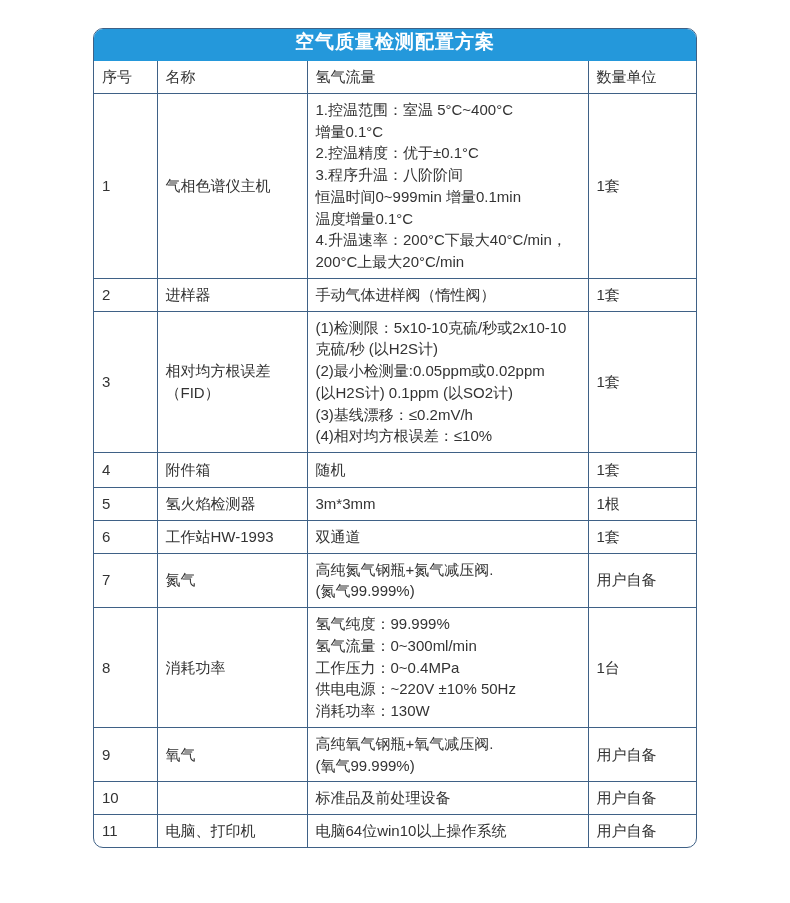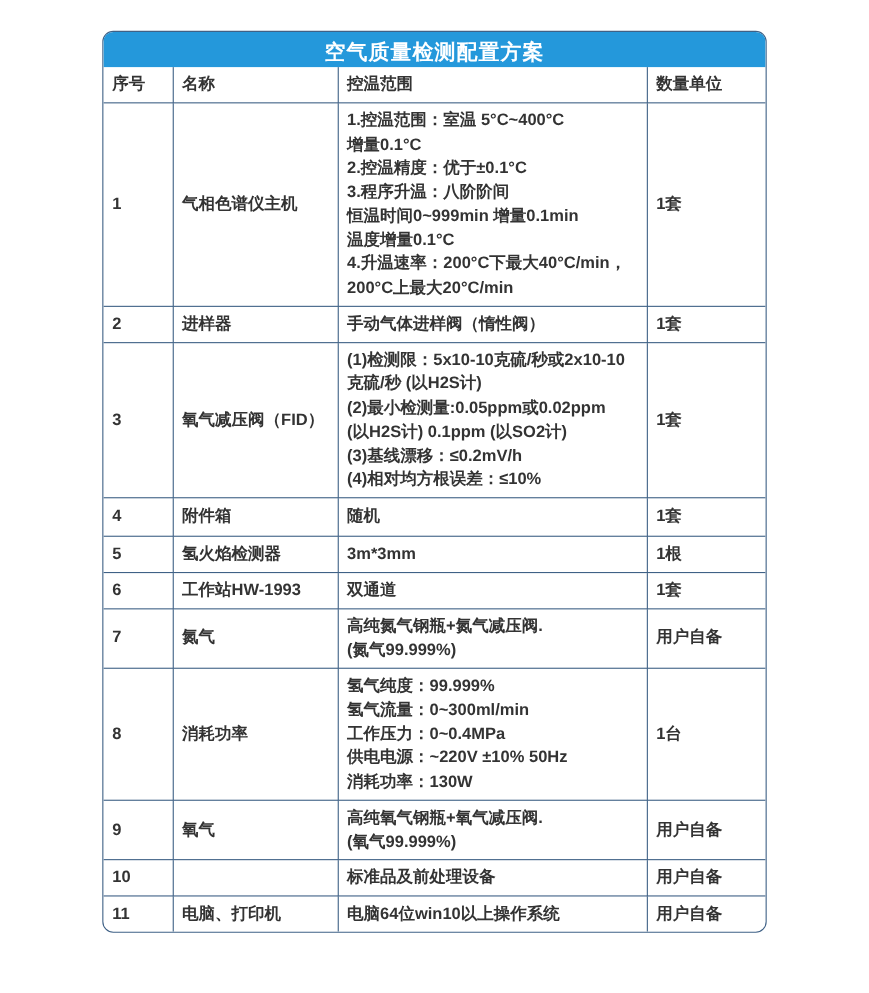--- a/index.html
+++ b/index.html
@@ -15,41 +15,41 @@
   .card{
     border:1px solid var(--border);
     border-radius:10px;
     overflow:hidden;
     background:#ffffff;
   }
   .title-bar{
     height:32px;
     background:var(--accent);
     display:flex;
-    align-items:flex-end;
+    align-items:flex-start;
     justify-content:center;
   }
   .title-bar .title{
     color:var(--title-text);
     font-size:19px;
     font-weight:bold;
     letter-spacing:1px;
   }
   table.spec{
     width:100%;
     border-collapse:collapse;
     table-layout:fixed;
     font-size:15px;
     line-height:1.45;
   }
   table.spec td,table.spec th{
     border:1px solid var(--border);
     vertical-align:middle;
     padding:5px 8px;
-    font-weight:bold;
+    font-weight:normal;
     text-align:left;
     overflow:hidden;
   }
   
   table.spec tr td:first-child,table.spec tr th:first-child{border-left:none;}
   table.spec tr td:last-child,table.spec tr th:last-child{border-right:none;}
   table.spec tr:first-child th{border-top:none;}
   table.spec tr:last-child td{border-bottom:none;}
   .col-no{width:63px;}
   .col-name{width:150px;}
@@ -72,21 +72,21 @@
       <colgroup>
         <col class="col-no">
           <col class="col-name">
           <col class="col-spec">
           <col class="col-qty">
       </colgroup>
       <tbody>
           <tr>
         <th>序号</th>
         <th>名称</th>
-        <th>控温范围</th>
+        <th>氢气流量</th>
         <th>数量单位</th>
       </tr>
       <tr style="height:175px;">
         <td class="no">1</td>
         <td class="name-cell">气相色谱仪主机</td>
         <td class="spec-cell">1.控温范围：室温 5°C~400°C
 增量0.1°C
 2.控温精度：优于±0.1°C
 3.程序升温：八阶阶间
 恒温时间0~999min 增量0.1min
@@ -96,21 +96,21 @@
         <td class="qty-cell">1套</td>
       </tr>
       <tr style="height:29px;">
         <td class="no">2</td>
         <td class="name-cell">进样器</td>
         <td class="spec-cell">手动气体进样阀（惰性阀）</td>
         <td class="qty-cell">1套</td>
       </tr>
       <tr style="height:133px;">
         <td class="no">3</td>
-        <td class="name-cell">氧气减压阀（FID）</td>
+        <td class="name-cell">相对均方根误差（FID）</td>
         <td class="spec-cell">(1)检测限：5x10-10克硫/秒或2x10-10
 克硫/秒 (以H2S计)
 (2)最小检测量:0.05ppm或0.02ppm
 (以H2S计) 0.1ppm (以SO2计)
 (3)基线漂移：≤0.2mV/h
 (4)相对均方根误差：≤10%</td>
         <td class="qty-cell">1套</td>
       </tr>
       <tr style="height:35px;">
         <td class="no">4</td>

